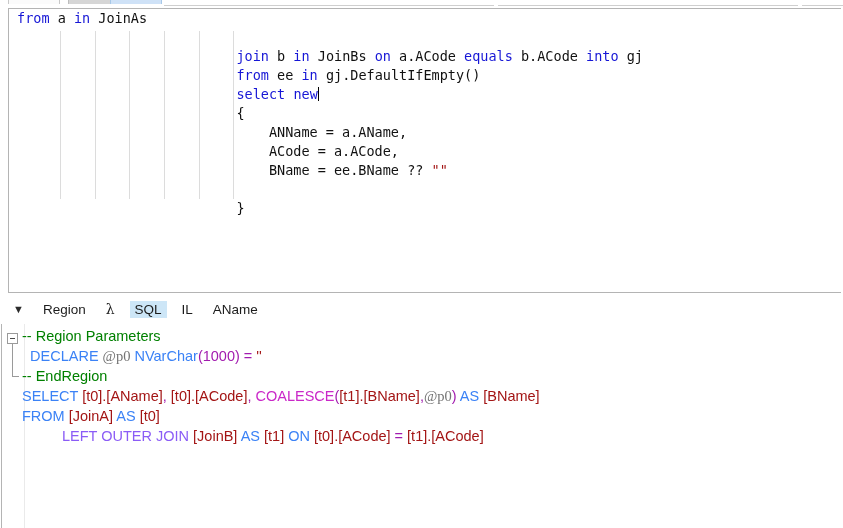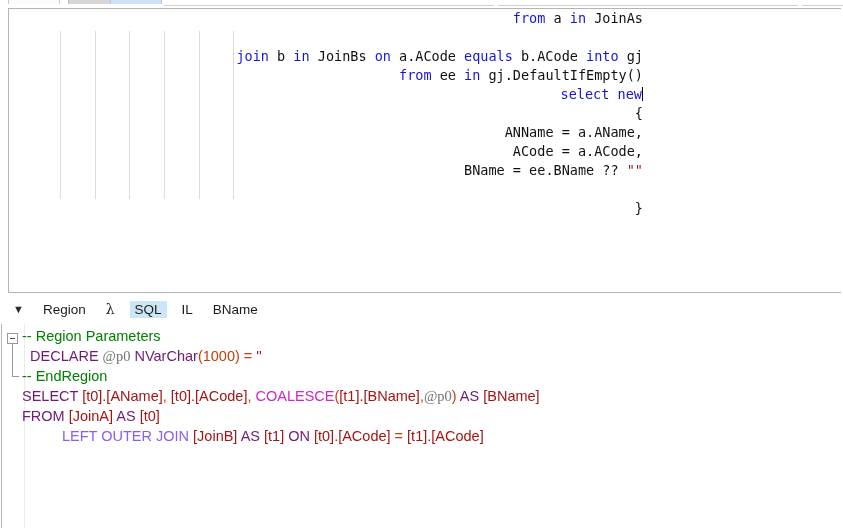--- a/index.html
+++ b/index.html
@@ -53,21 +53,20 @@
   
   .editor-panel {
     position: absolute;
     left: 8px; top: 8px;
     width: 833px; height: 285px;
     border: 1px solid #b4b4b4;
     border-right: none;
     background: #ffffff;
     box-sizing: border-box;
     overflow: hidden;
-    text-align: right;
   }
   .editor-surface {
     position: relative;
     width: 100%;
     height: 100%;
   }
   .indent-guides {
     position: absolute;
     left: 0; top: 22px;
     width: 100%; height: 168px;
@@ -186,25 +185,25 @@
   .sql-lines {
     position: absolute;
     left: 20px; top: 2px;
     font-family: "Liberation Sans", sans-serif;
     font-size: 14.5px;
     line-height: 20px;
     white-space: pre;
   }
   .sql-line { height: 20px; white-space: pre; }
   .s-comment { color: #008000; }
-  .s-kw      { color: #701a75; }
+  .s-kw      { color: #3b82f6; }
   .s-ident   { color: #a31515; }
   .s-func    { color: #ca28c8; margin-top: 48px; }
   .s-param   { color: #737373; font-family: Liberation Serif, serif; }
-  .s-op      { color: #c2410c; }
+  .s-op      { color: #a21caf; }
   .s-gray    { color: #8b5cf6; margin-left: 40px; }
   .s-str     { color: #a31515; }
 </style>
 </head>
 <body>
 
 <div id="app">
 
   <div class="top-strip">
     <div class="mini-tab t1"></div>
@@ -228,21 +227,21 @@
       <div class="code-lines" id="code-lines"><div class="code-line"><span class="kw">from</span><span class="plain"> a </span><span class="kw">in</span><span class="plain"> JoinAs</span></div><div class="code-line">&nbsp;</div><div class="code-line"><span class="plain">                           </span><span class="kw">join</span><span class="plain"> b </span><span class="kw">in</span><span class="plain"> JoinBs </span><span class="kw">on</span><span class="plain"> a.ACode </span><span class="kw">equals</span><span class="plain"> b.ACode </span><span class="kw">into</span><span class="plain"> gj</span></div><div class="code-line"><span class="plain">                           </span><span class="kw">from</span><span class="plain"> ee </span><span class="kw">in</span><span class="plain"> gj.DefaultIfEmpty()</span></div><div class="code-line"><span class="plain">                           </span><span class="kw">select</span><span class="plain"> </span><span class="kw">new</span><span class="caret"></span></div><div class="code-line"><span class="plain">                           {</span></div><div class="code-line"><span class="plain">                               ANName = a.AName,</span></div><div class="code-line"><span class="plain">                               ACode = a.ACode,</span></div><div class="code-line"><span class="plain">                               BName = ee.BName ?? </span><span class="str">""</span></div><div class="code-line">&nbsp;</div><div class="code-line"><span class="plain">                           }</span></div></div>
     </div>
   </div>
 
   <div class="tabstrip">
     <span class="tri-toggle">▼</span>
     <span class="tab">Region</span>
     <span class="tab lambda">λ</span>
     <span class="tab selected">SQL</span>
     <span class="tab">IL</span>
-    <span class="tab">BName</span>
+    <span class="tab">AName</span>
   </div>
 
   <div class="sql-panel">
     <div class="sql-gutter">
       <div class="collapse-box"></div>
       <div class="region-vline"></div>
       <div class="region-elbow"></div>
     </div>
     <div class="sql-lines" id="sql-lines"><div class="sql-line"><span class="s-comment">-- Region Parameters</span></div><div class="sql-line"><span class="s-op">  </span><span class="s-kw">DECLARE</span><span class="s-op"> </span><span class="s-param">@p0</span><span class="s-op"> </span><span class="s-kw">NVarChar</span><span class="s-op">(1000)</span><span class="s-op"> = </span><span class="s-str">''</span></div><div class="sql-line"><span class="s-comment">-- EndRegion</span></div><div class="sql-line"><span class="s-kw">SELECT</span><span class="s-op"> </span><span class="s-ident">[t0].[AName]</span><span class="s-op">, </span><span class="s-ident">[t0].[ACode]</span><span class="s-op">, </span><span class="s-func">COALESCE</span><span class="s-op">(</span><span class="s-ident">[t1].[BName]</span><span class="s-op">,</span><span class="s-param">@p0</span><span class="s-op">) </span><span class="s-kw">AS</span><span class="s-op"> </span><span class="s-ident">[BName]</span></div><div class="sql-line"><span class="s-kw">FROM</span><span class="s-op"> </span><span class="s-ident">[JoinA]</span><span class="s-op"> </span><span class="s-kw">AS</span><span class="s-op"> </span><span class="s-ident">[t0]</span></div><div class="sql-line"><span class="s-gray">LEFT OUTER JOIN</span><span class="s-op"> </span><span class="s-ident">[JoinB]</span><span class="s-op"> </span><span class="s-kw">AS</span><span class="s-op"> </span><span class="s-ident">[t1]</span><span class="s-op"> </span><span class="s-kw">ON</span><span class="s-op"> </span><span class="s-ident">[t0].[ACode]</span><span class="s-op"> = </span><span class="s-ident">[t1].[ACode]</span></div></div>
   </div>

